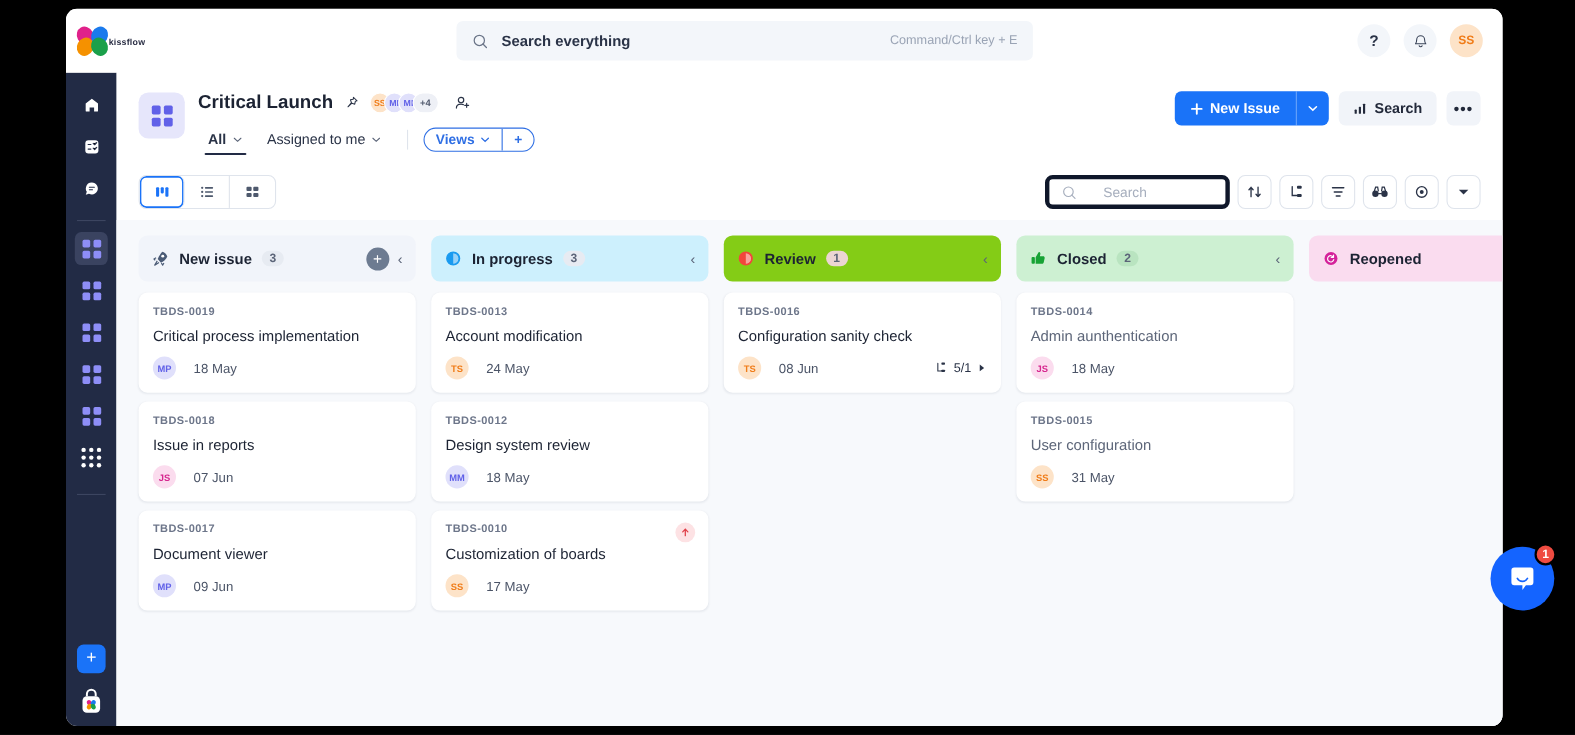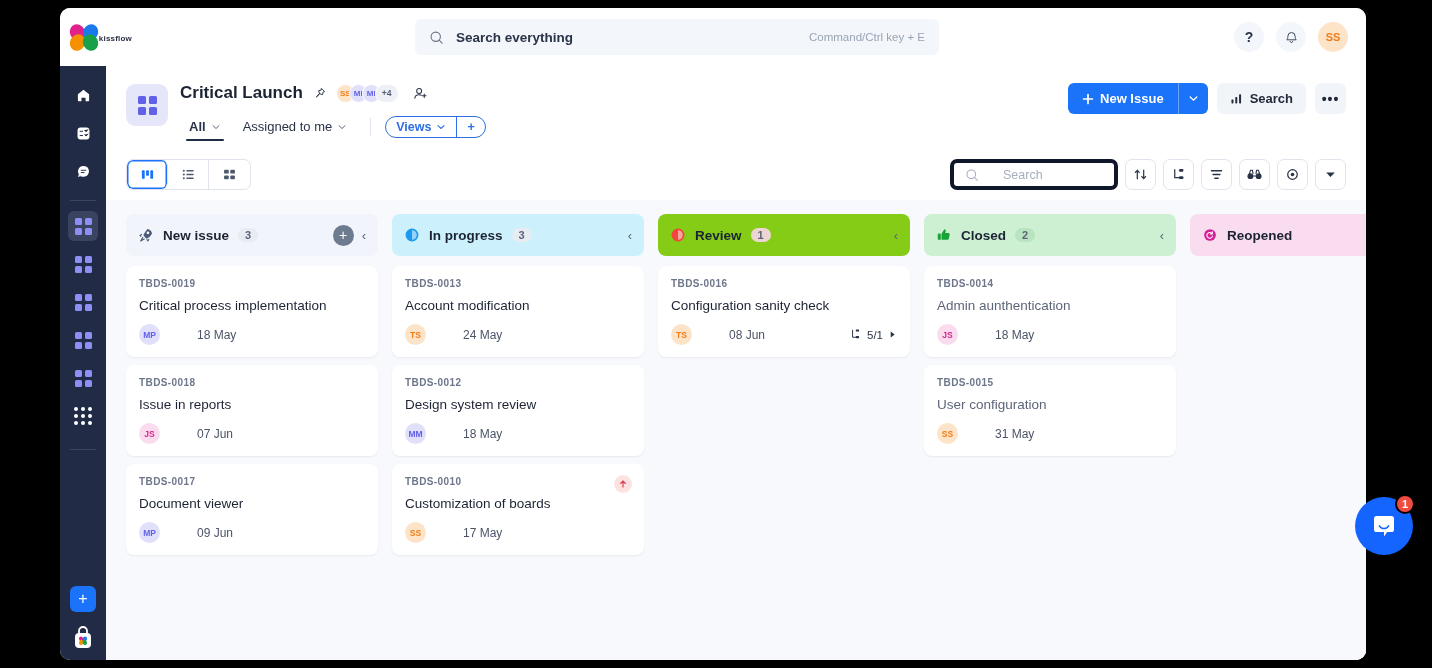--- a/index.html
+++ b/index.html
@@ -183,21 +183,21 @@
   }
   .chev-l { color:#5b6478; font-size:13px; cursor:pointer; }
   .cards { margin-top:10px; display:flex; flex-direction:column; gap:8px; }
   .card {
     background:#fff; border-radius:8px; padding:12px 13px 12px 13px;
     box-shadow: 0 1px 2px rgba(20,30,60,.07); position:relative;
     cursor:pointer;
   }
   .card-id { font-size:10px; font-weight:700; color:#6d768a; letter-spacing:.4px; }
   .card-title { font-size:13.5px; color:#1c2333; margin-top:9px; }
-  .card-foot { display:flex; align-items:center; margin-top:11px;gap:21px; }
+  .card-foot { display:flex; align-items:center; margin-top:11px; }
   .card-av {
     width:21px; height:21px; border-radius:50%; font-size:8.5px; font-weight:700;
     display:flex; align-items:center; justify-content:center;
   }
   .card-date { font-size:12px; color:#4b5467; margin-left:16px; }
   .card-sub { margin-left:auto; display:flex; align-items:center; gap:5px; font-size:11.5px; color:#2a3347; }
   .prio {
     position:absolute; right:12px; top:11px; width:18px; height:18px; border-radius:50%;
     background:#fde2e4; display:flex; align-items:center; justify-content:center;
   }

